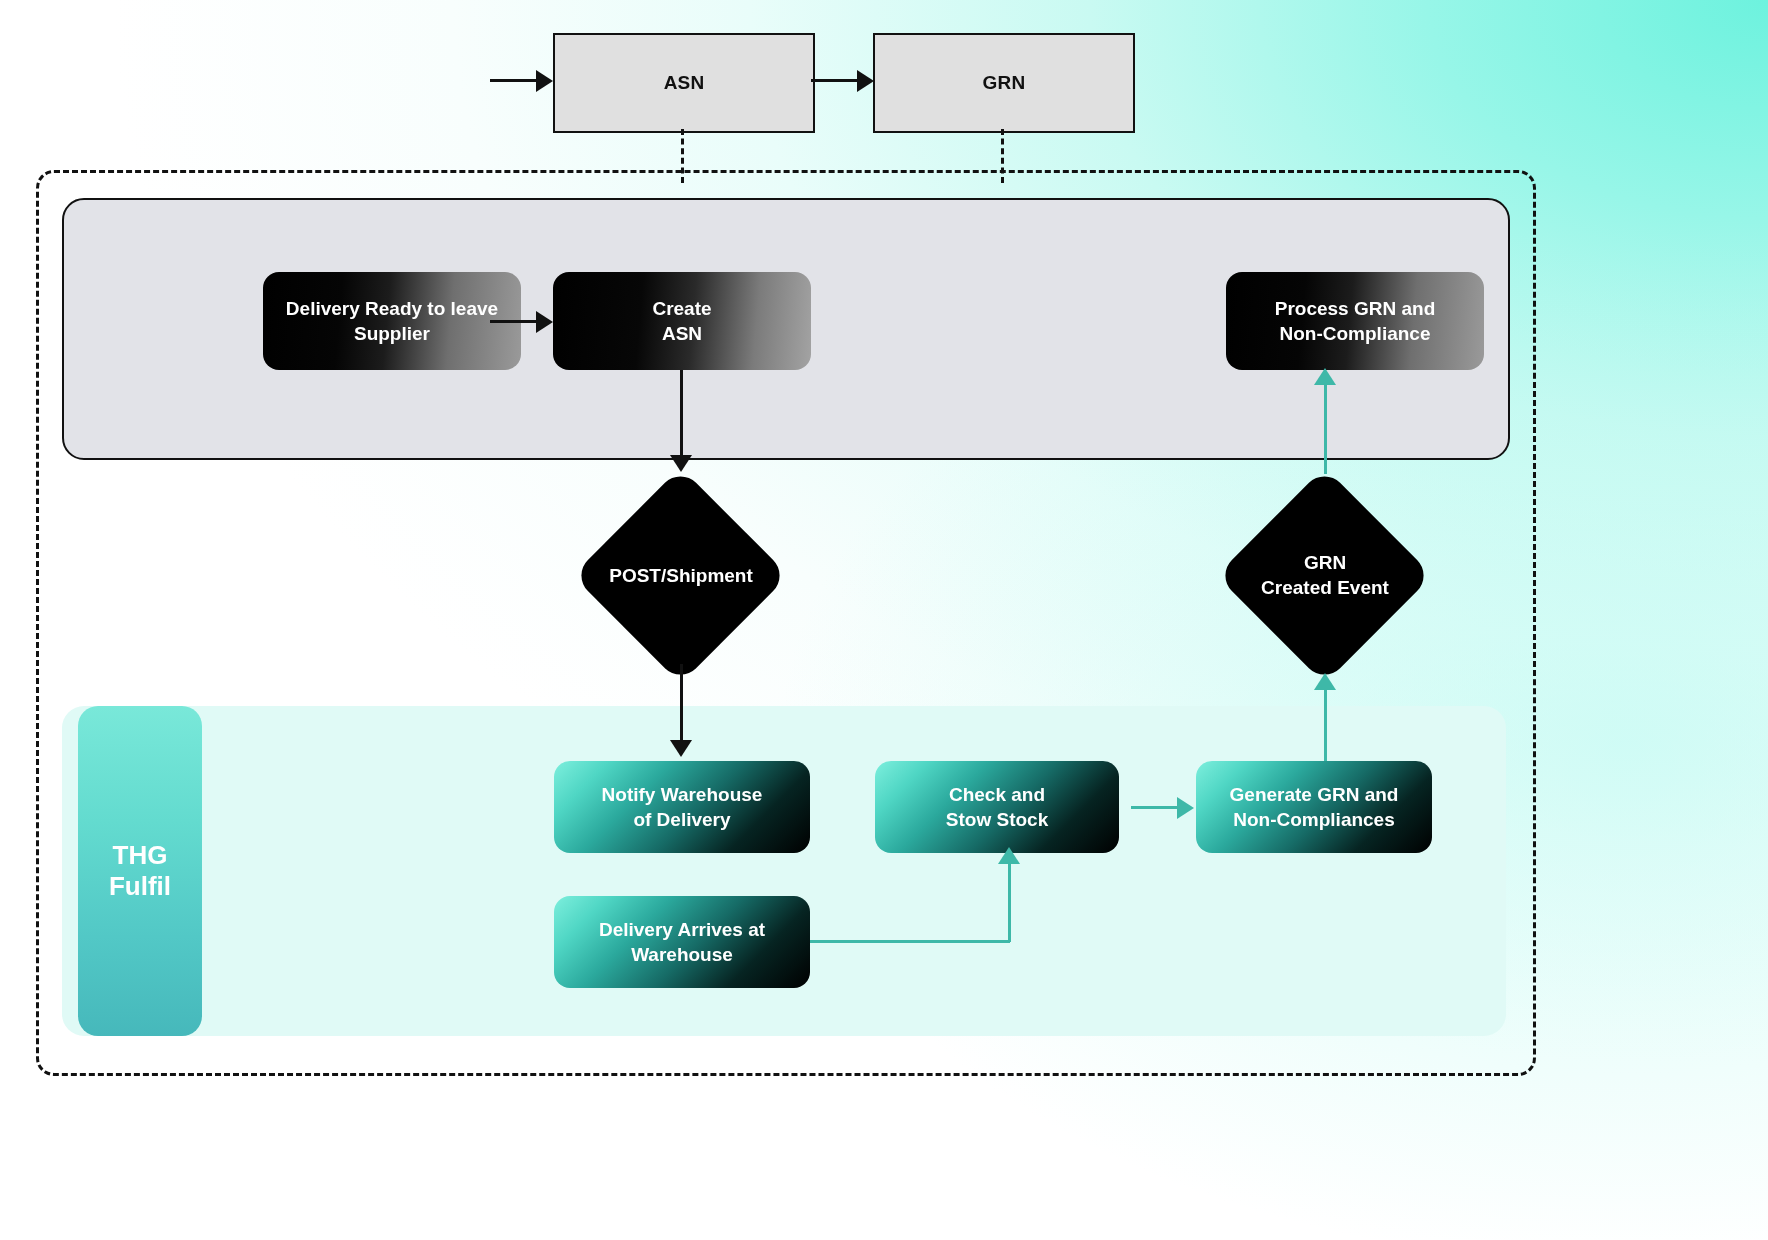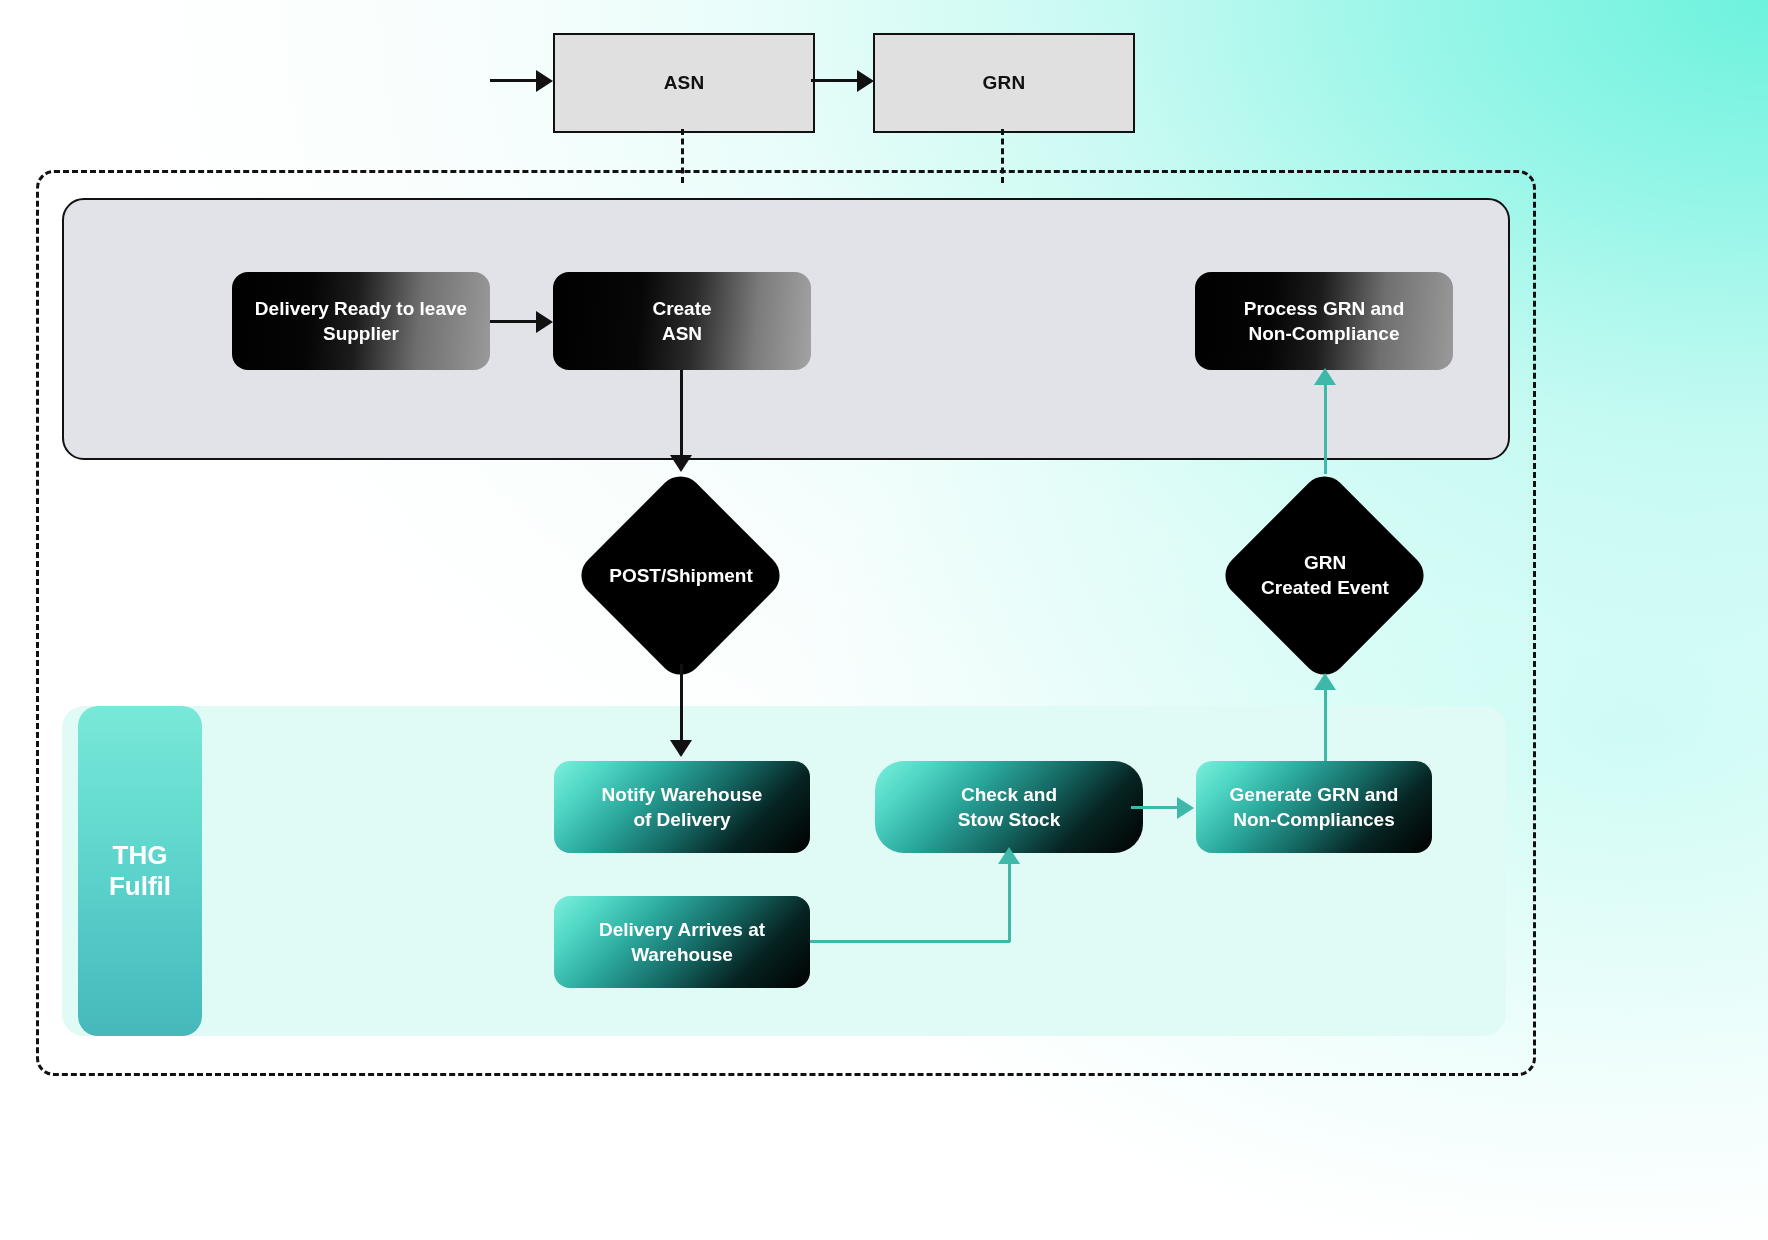--- a/index.html
+++ b/index.html
@@ -80,20 +80,21 @@
     text-align:center;
     color:#ffffff;
     font-weight:bold;
     font-size:19px;
     line-height:1.32;
     padding:0 12px;
     box-sizing:border-box;
   }
   .pbox.dark{
     background:linear-gradient(95deg,#000000 0%,#050505 30%,#1c1c1c 48%,#6f6f6f 72%,#9a9a9a 100%);
+    margin-left:31px;
   }
   .pbox.dark2{
     background:linear-gradient(95deg,#000000 0%,#070707 34%,#2a2a2a 54%,#7b7b7b 78%,#a3a3a3 100%);
   }
   .pbox.teal{
     background:linear-gradient(135deg,#7DEFDD 0%,#4FD6C4 16%,#2BA99D 34%,#166B66 55%,#062422 76%,#000000 100%);
   }
 
   
   .diamond-wrap{position:absolute;}
@@ -247,21 +248,21 @@
     </span>
   </div>
 
   <div class="pbox teal" style="left:554px;top:896px;width:256px;height:92px;">
     <span>
       <span>Delivery Arrives at</span><br>
       <span>Warehouse</span>
     </span>
   </div>
 
-  <div class="pbox teal" style="left:875px;top:761px;width:268px;height:92px;border-radius:29px;">
+  <div class="pbox teal" style="left:875px;top:761px;width:244px;height:92px;">
     <span>
       <span>Check and</span><br>
       <span>Stow Stock</span>
     </span>
   </div>
 
   <div class="pbox teal" style="left:1196px;top:761px;width:236px;height:92px;">
     <span>
       <span>Generate GRN and</span><br>
       <span>Non-Compliances</span>

